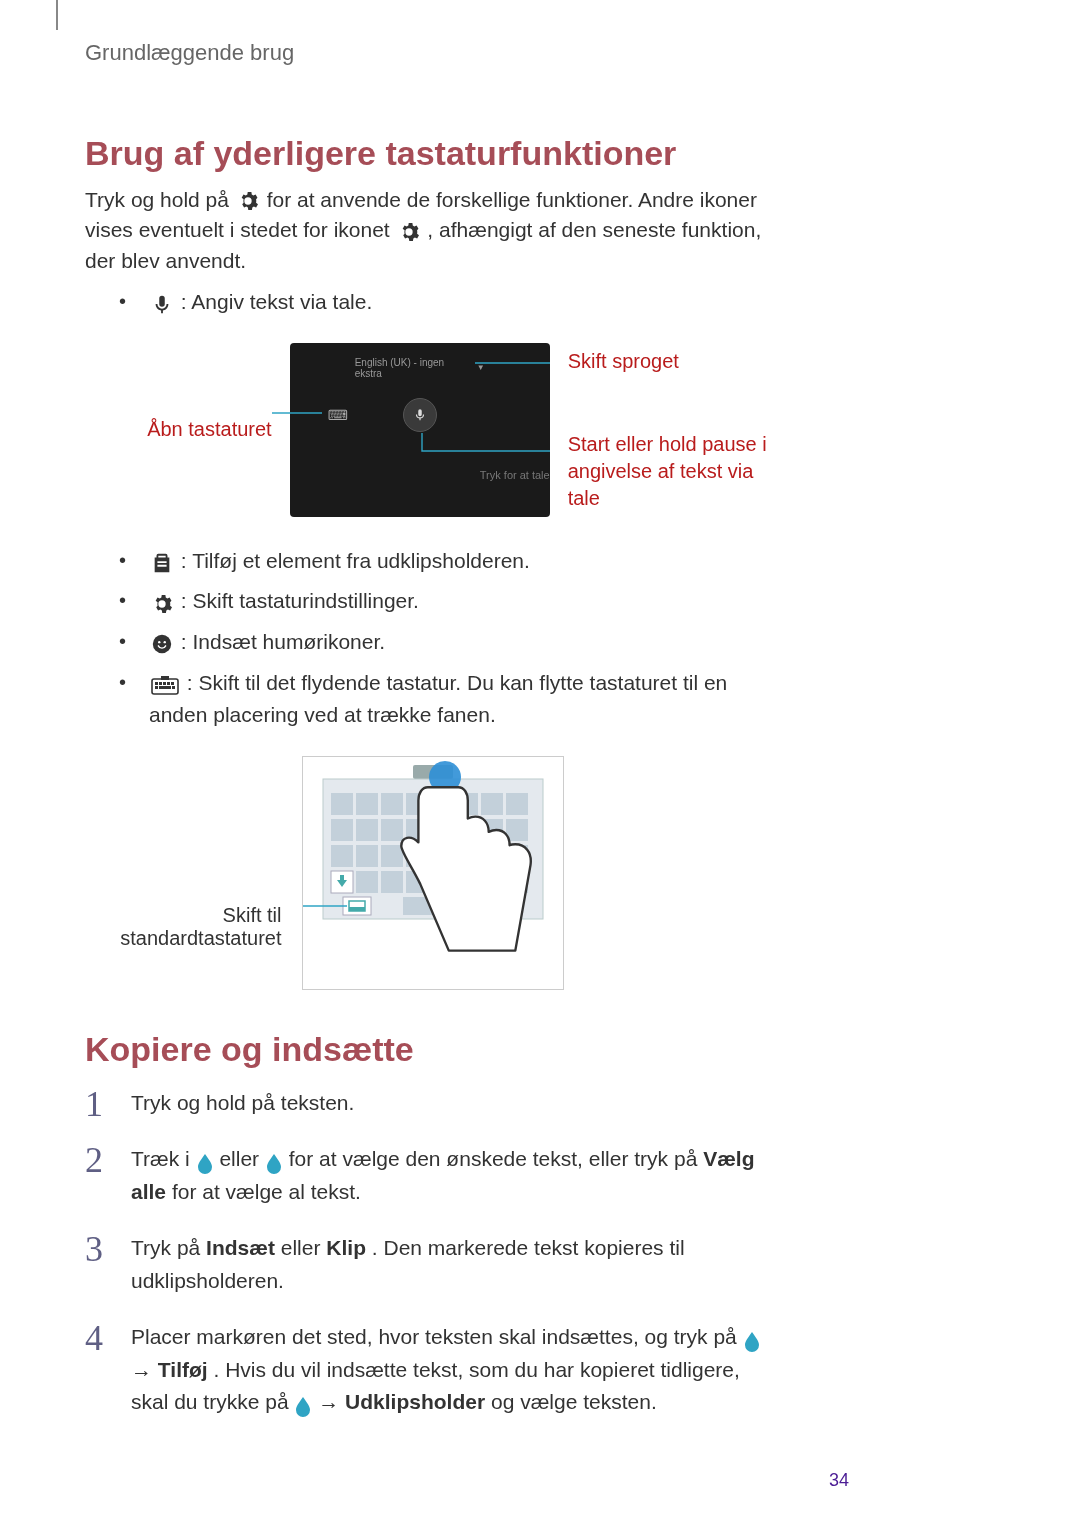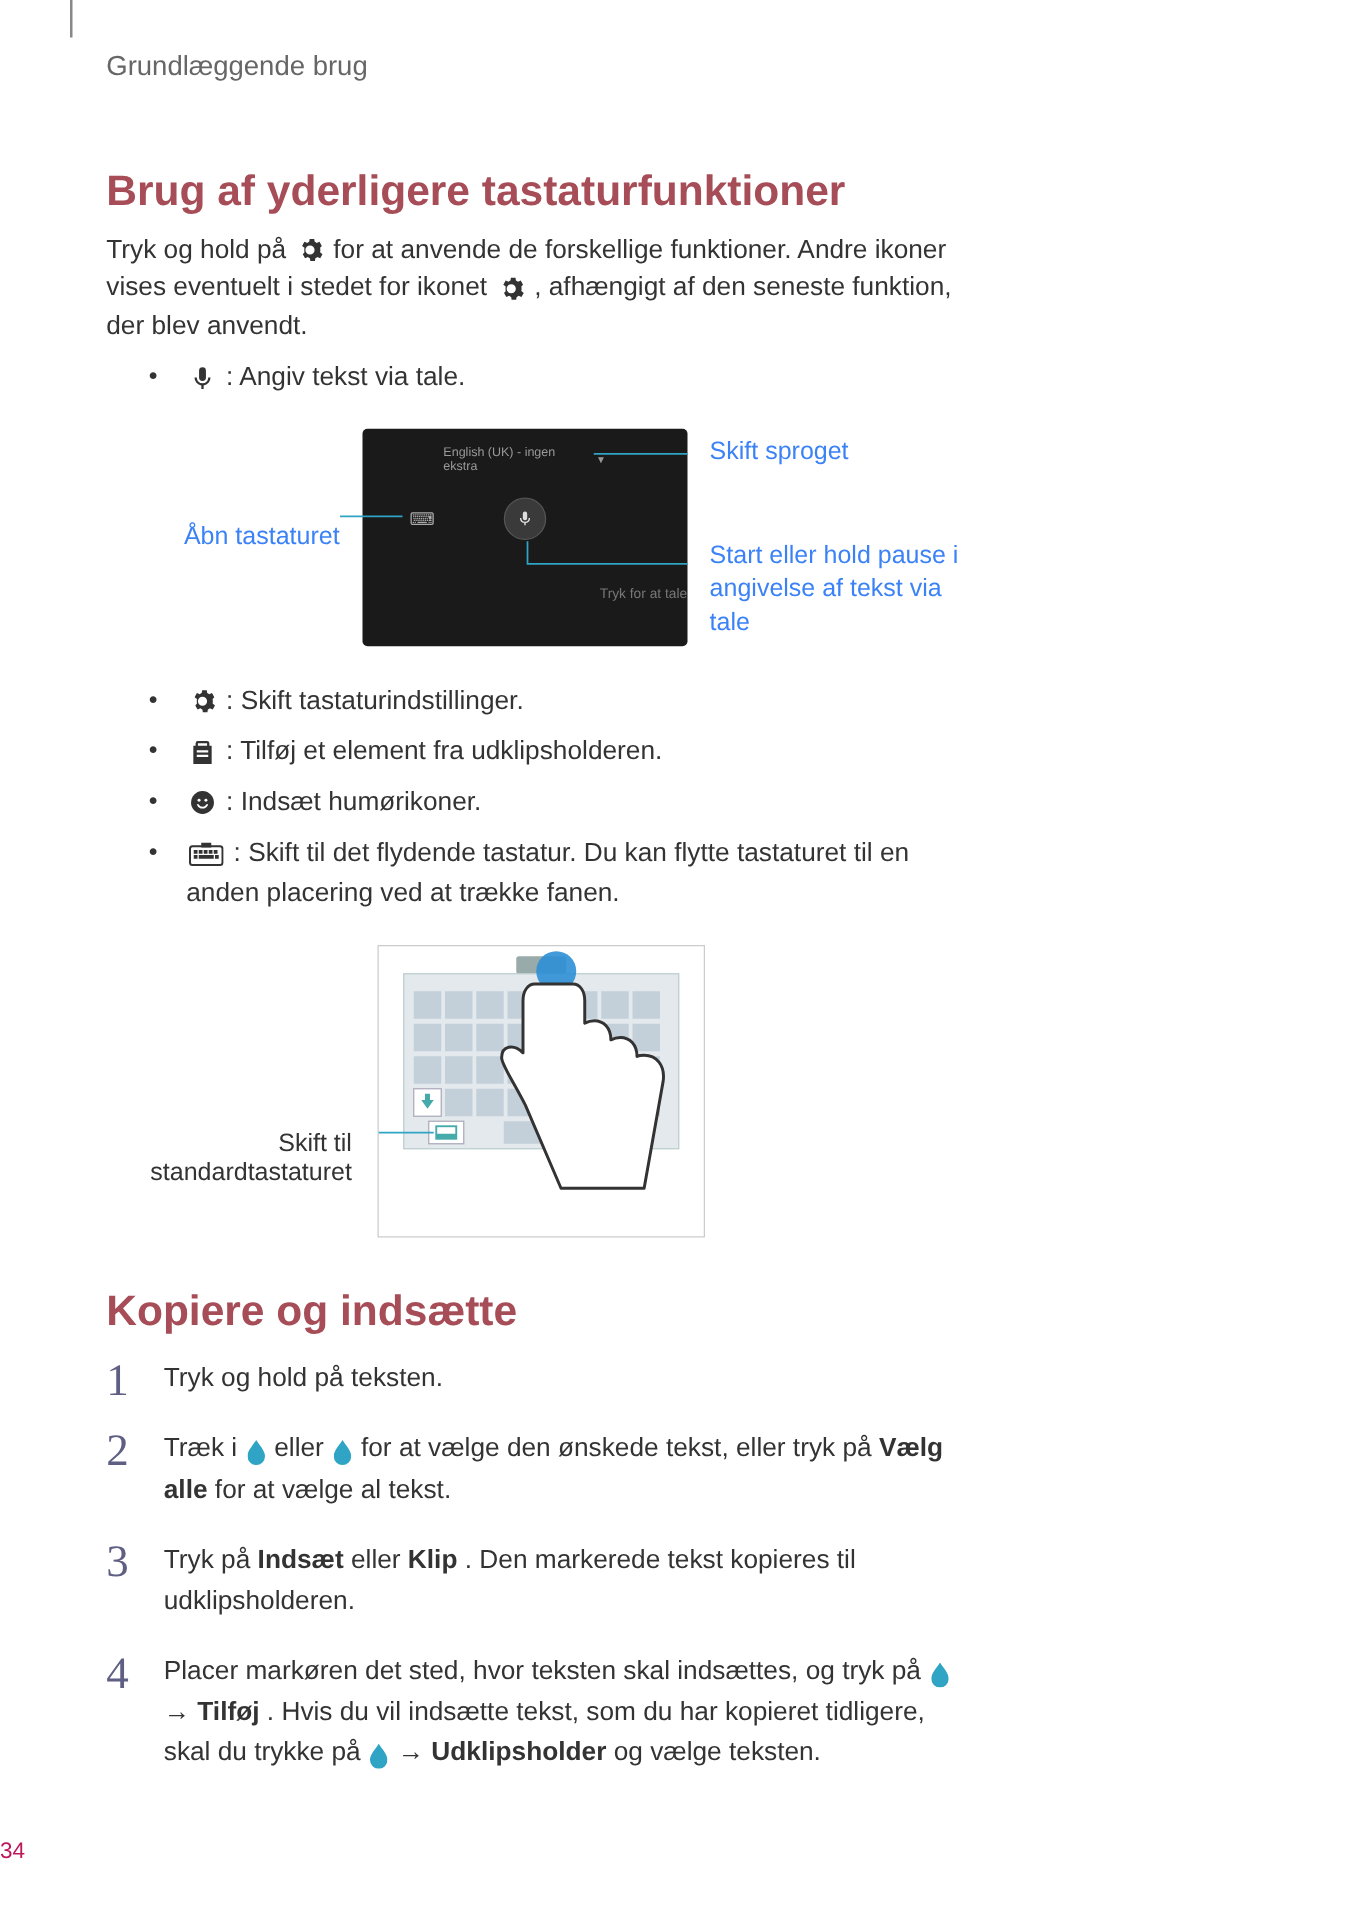--- a/index.html
+++ b/index.html
@@ -71,21 +71,21 @@
   }
   .figure-row {
     display: flex;
     align-items: center;
     justify-content: center;
     margin: 24px 0 28px 0;
     gap: 18px;
   }
   .caption {
     font-size: 20px;
-    color: #3b82f6;
+    color: #b91c1c;
     line-height: 1.35;
   }
   .caption.left { text-align: right; width: 255px; }
   .caption.right { text-align: left; width: 290px; }
   .voice-figure {
     width: 260px;
     height: 174px;
     background: #1a1a1a;
     border-radius: 4px;
     position: relative;
@@ -180,23 +180,23 @@
     top: -10px;
     font-size: 36px;
     color: #5f5f84;
     font-family: Georgia, serif;
   }
   .b { font-weight: 700; }
   .pagenum {
     position: absolute;
     bottom: 36px;
     left: 0; right: 16px;
-    text-align: left;
+    text-align: right;
     font-size: 18px;
-    color: #be185d;
+    color: #4c1d95;
   }
   .teardrop {
     display: inline-block;
     width: 14px;
     height: 20px;
     vertical-align: middle;
     margin: 0 2px;
   }
 </style>
 </head>
@@ -261,32 +261,32 @@
     <div class="caption right">
       <div style="margin-bottom:56px">Skift sproget</div>
       <div>Start eller hold pause i angivelse af tekst via tale</div>
     </div>
   </div>
 
   <ul class="bullets">
     <li>
       <span class="icon">
         <svg viewBox="0 0 24 24">
+            <path fill="#333" d="M16 2H8a2 2 0 00-2 2v2H4v16h16V6h-2V4a2 2 0 00-2-2zm0 4H8V4h8v2zM7 10h10v2H7zm0 4h10v2H7z"></path>
+          </svg>
+      </span>
+      <span> : Tilføj et element fra udklipsholderen.</span>
+    </li>
+    <li>
+      <span class="icon">
+        <svg viewBox="0 0 24 24">
             <path fill="#333" d="M12 8a4 4 0 100 8 4 4 0 000-8zm9 4a9 9 0 01-.2 2l2.1 1.6-2 3.5-2.5-1a7 7 0 01-1.7 1l-.4 2.6h-4l-.4-2.6a7 7 0 01-1.7-1l-2.5 1-2-3.5L7.2 14A9 9 0 017 12a9 9 0 01.2-2L5.1 8.4l2-3.5 2.5 1a7 7 0 011.7-1L11.7 2.3h4l.4 2.6a7 7 0 011.7 1l2.5-1 2 3.5L20.8 10a9 9 0 01.2 2z"></path>
           </svg>
       </span>
       <span> : Skift tastaturindstillinger.</span>
-    </li>
-    <li>
-      <span class="icon">
-        <svg viewBox="0 0 24 24">
-            <path fill="#333" d="M16 2H8a2 2 0 00-2 2v2H4v16h16V6h-2V4a2 2 0 00-2-2zm0 4H8V4h8v2zM7 10h10v2H7zm0 4h10v2H7z"></path>
-          </svg>
-      </span>
-      <span> : Tilføj et element fra udklipsholderen.</span>
     </li>
     <li>
       <span class="icon">
         <svg viewBox="0 0 24 24">
             <circle cx="12" cy="12" r="10" fill="#333"></circle>
             <circle cx="9" cy="10" r="1.3" fill="#fff"></circle>
             <circle cx="15" cy="10" r="1.3" fill="#fff"></circle>
             <path d="M8 14c1 2 3 2.5 4 2.5s3-.5 4-2.5" stroke="#fff" stroke-width="1.5" fill="none" stroke-linecap="round"></path>
           </svg>
       </span>

